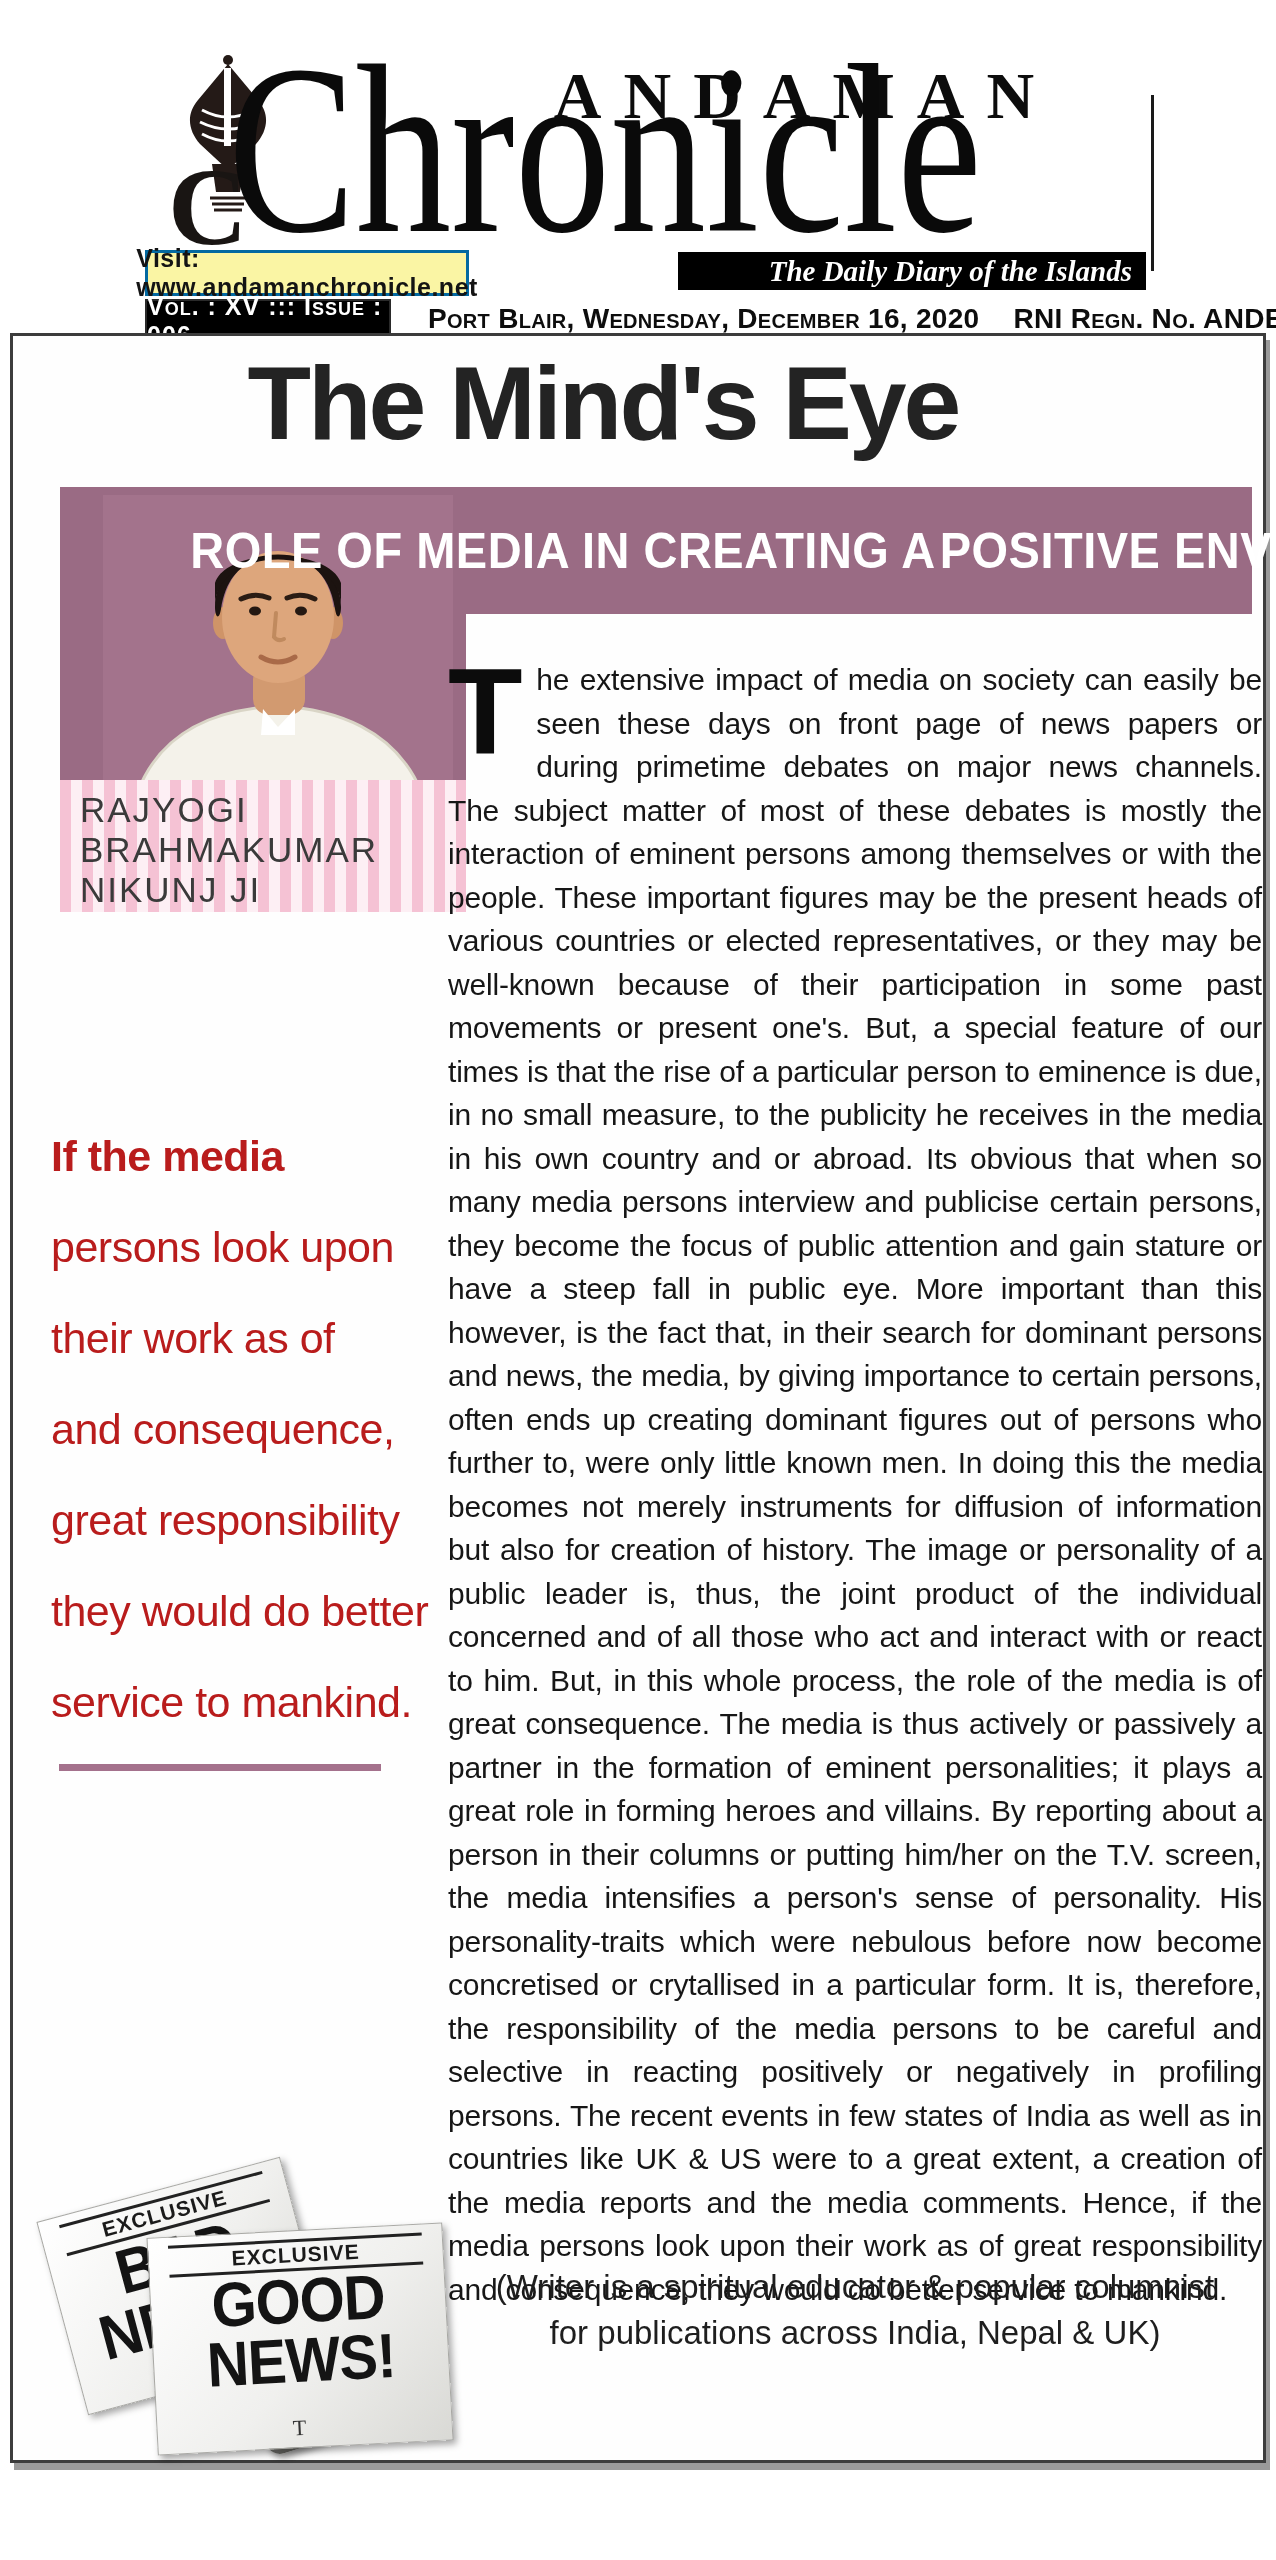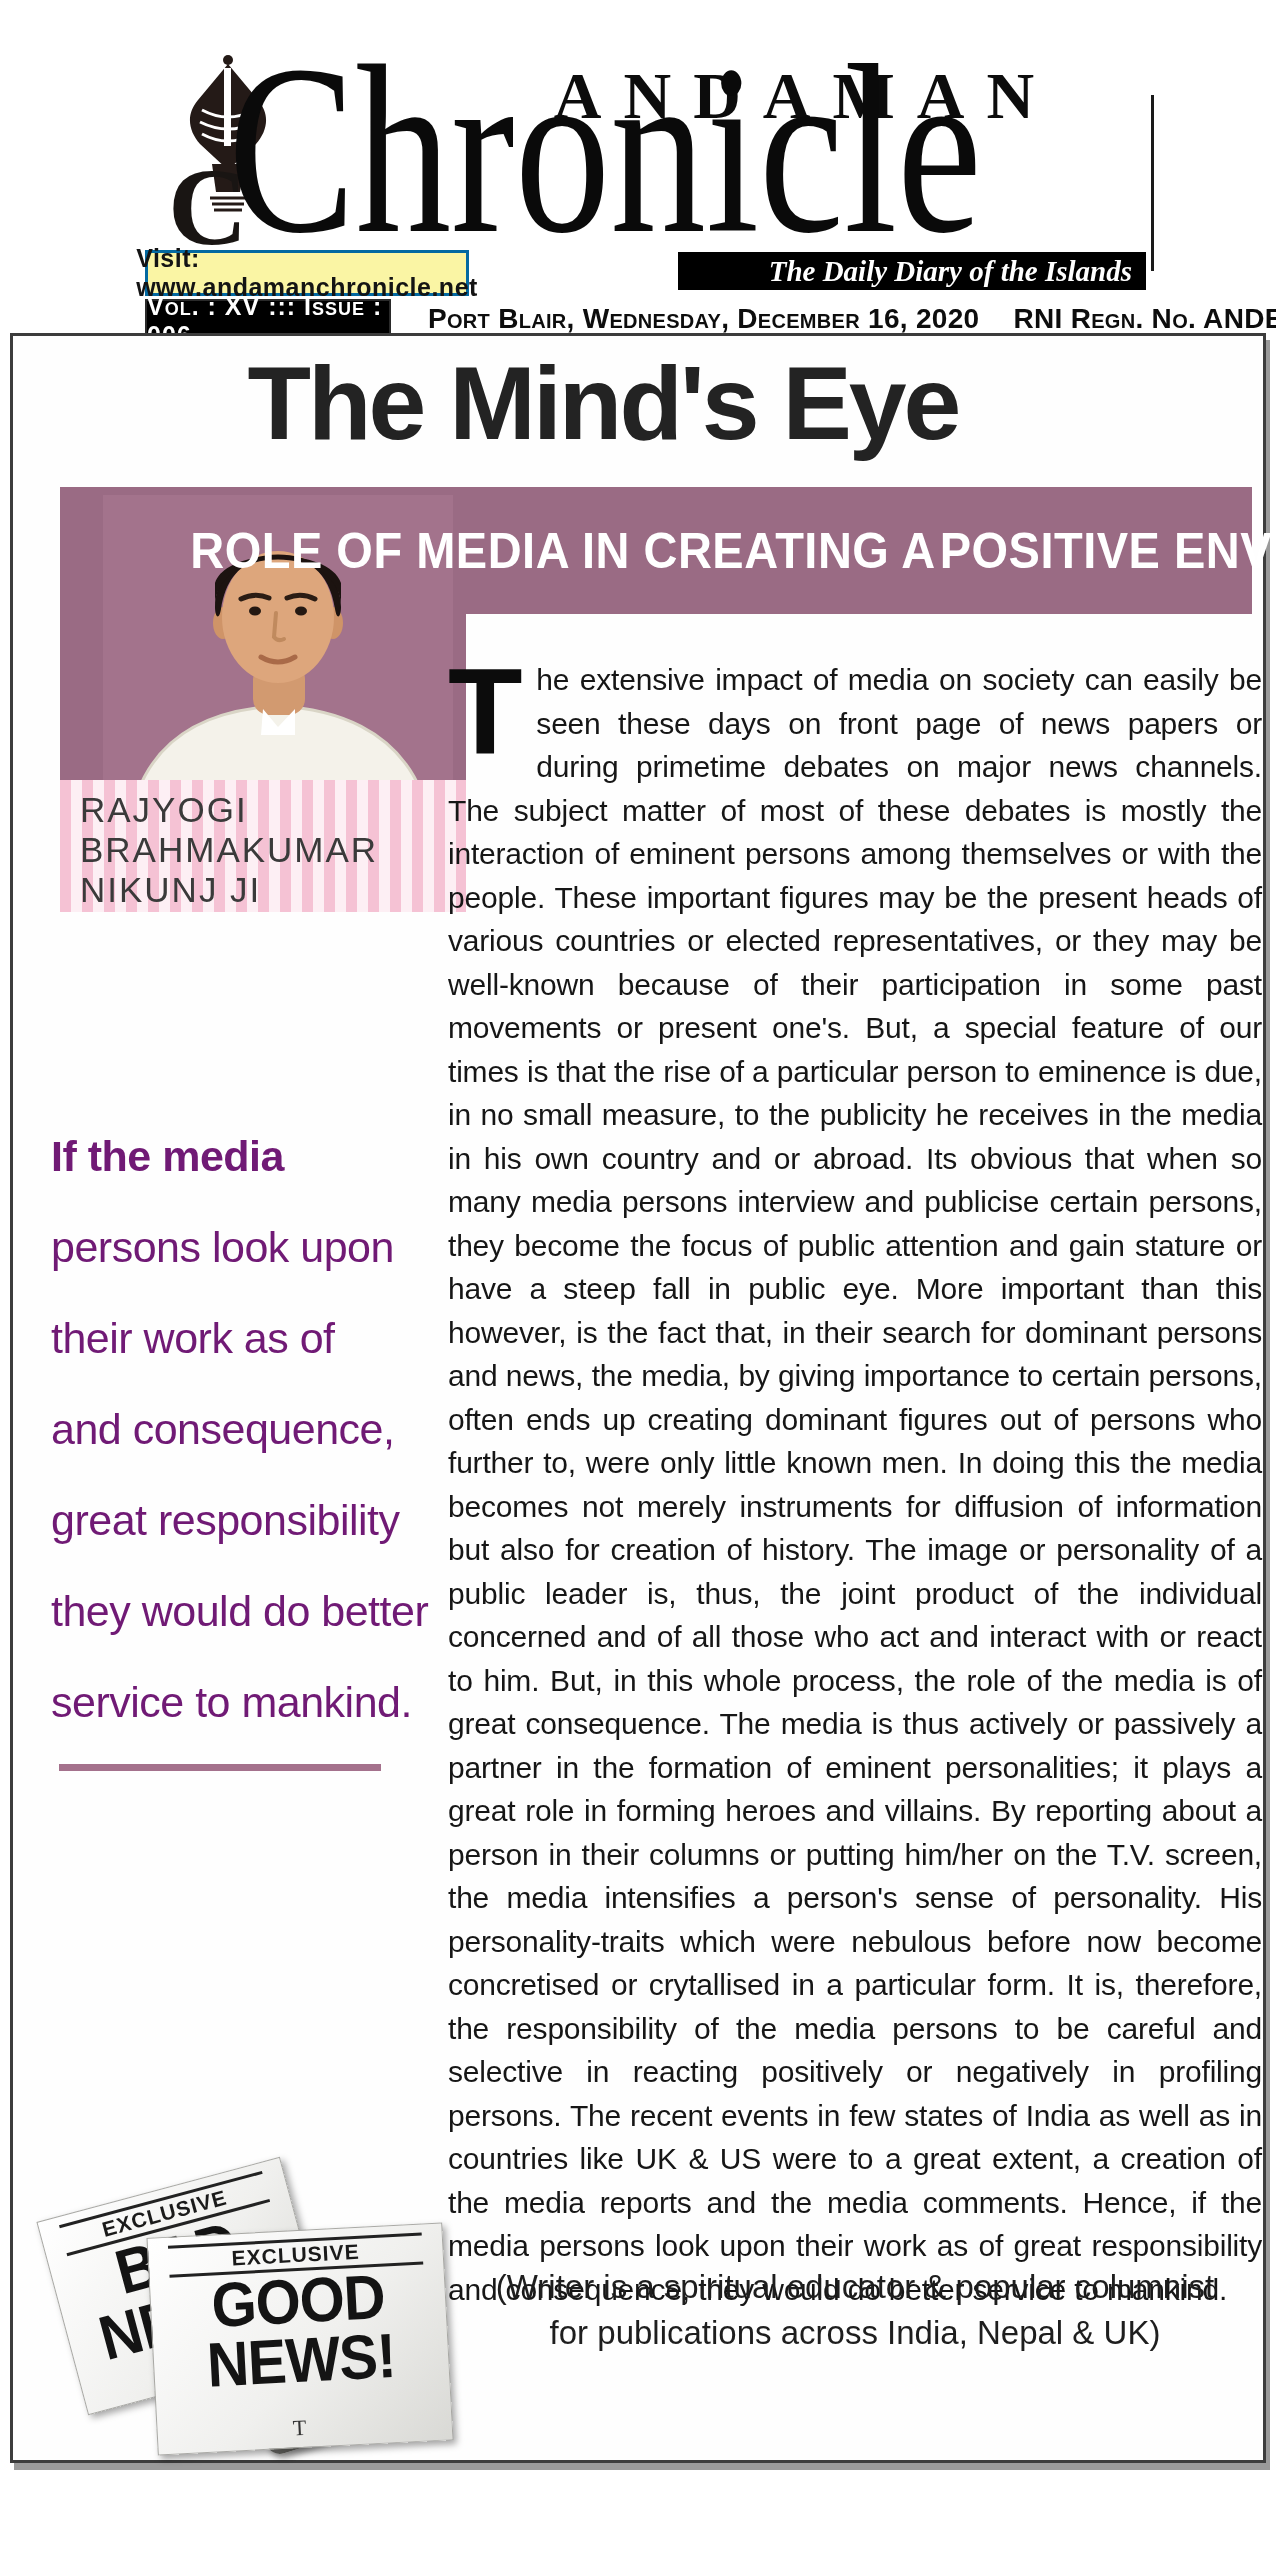--- a/index.html
+++ b/index.html
@@ -45,21 +45,21 @@
       display:flex;flex-direction:row;align-items:center;justify-content:center;gap:4px;}
   .headline-line{font-size:47px;font-weight:800;color:#ffffff;letter-spacing:0.5px;
       white-space:nowrap;transform:scaleY(1.05);}
 
   .name-plate{position:absolute;left:47px;top:444px;width:406px;height:132px;box-sizing:border-box;
       background:repeating-linear-gradient(90deg,#f5c2d4 0 11px,#fdeff4 11px 22px);
       padding:10px 0 0 20px;}
   .name-line{font-size:35px;font-weight:400;color:#3a3a3a;letter-spacing:2px;line-height:40px;
       white-space:nowrap;}
 
-  .pull-quote{position:absolute;left:38px;top:775px;width:392px;color:#701a75;}
+  .pull-quote{position:absolute;left:38px;top:775px;width:392px;color:#b91c1c;}
   .pull-quote .q-line{font-size:43px;line-height:91px;white-space:nowrap;letter-spacing:-0.5px;}
   .pull-quote .q-line.first{font-weight:800;}
   .quote-rule{position:absolute;left:46px;top:1428px;width:322px;height:7px;background:#a4718c;}
 
   .body-text{position:absolute;left:435px;top:322px;width:814px;font-size:30px;line-height:43.5px;
       text-align:justify;color:#161616;letter-spacing:-0.2px;}
   .drop-cap{float:left;font-size:122px;line-height:96px;font-weight:800;color:#0c0c0c;
       margin:6px 14px 0 0;}
 
   .article-footer{position:absolute;left:435px;top:1928px;width:814px;text-align:center;

